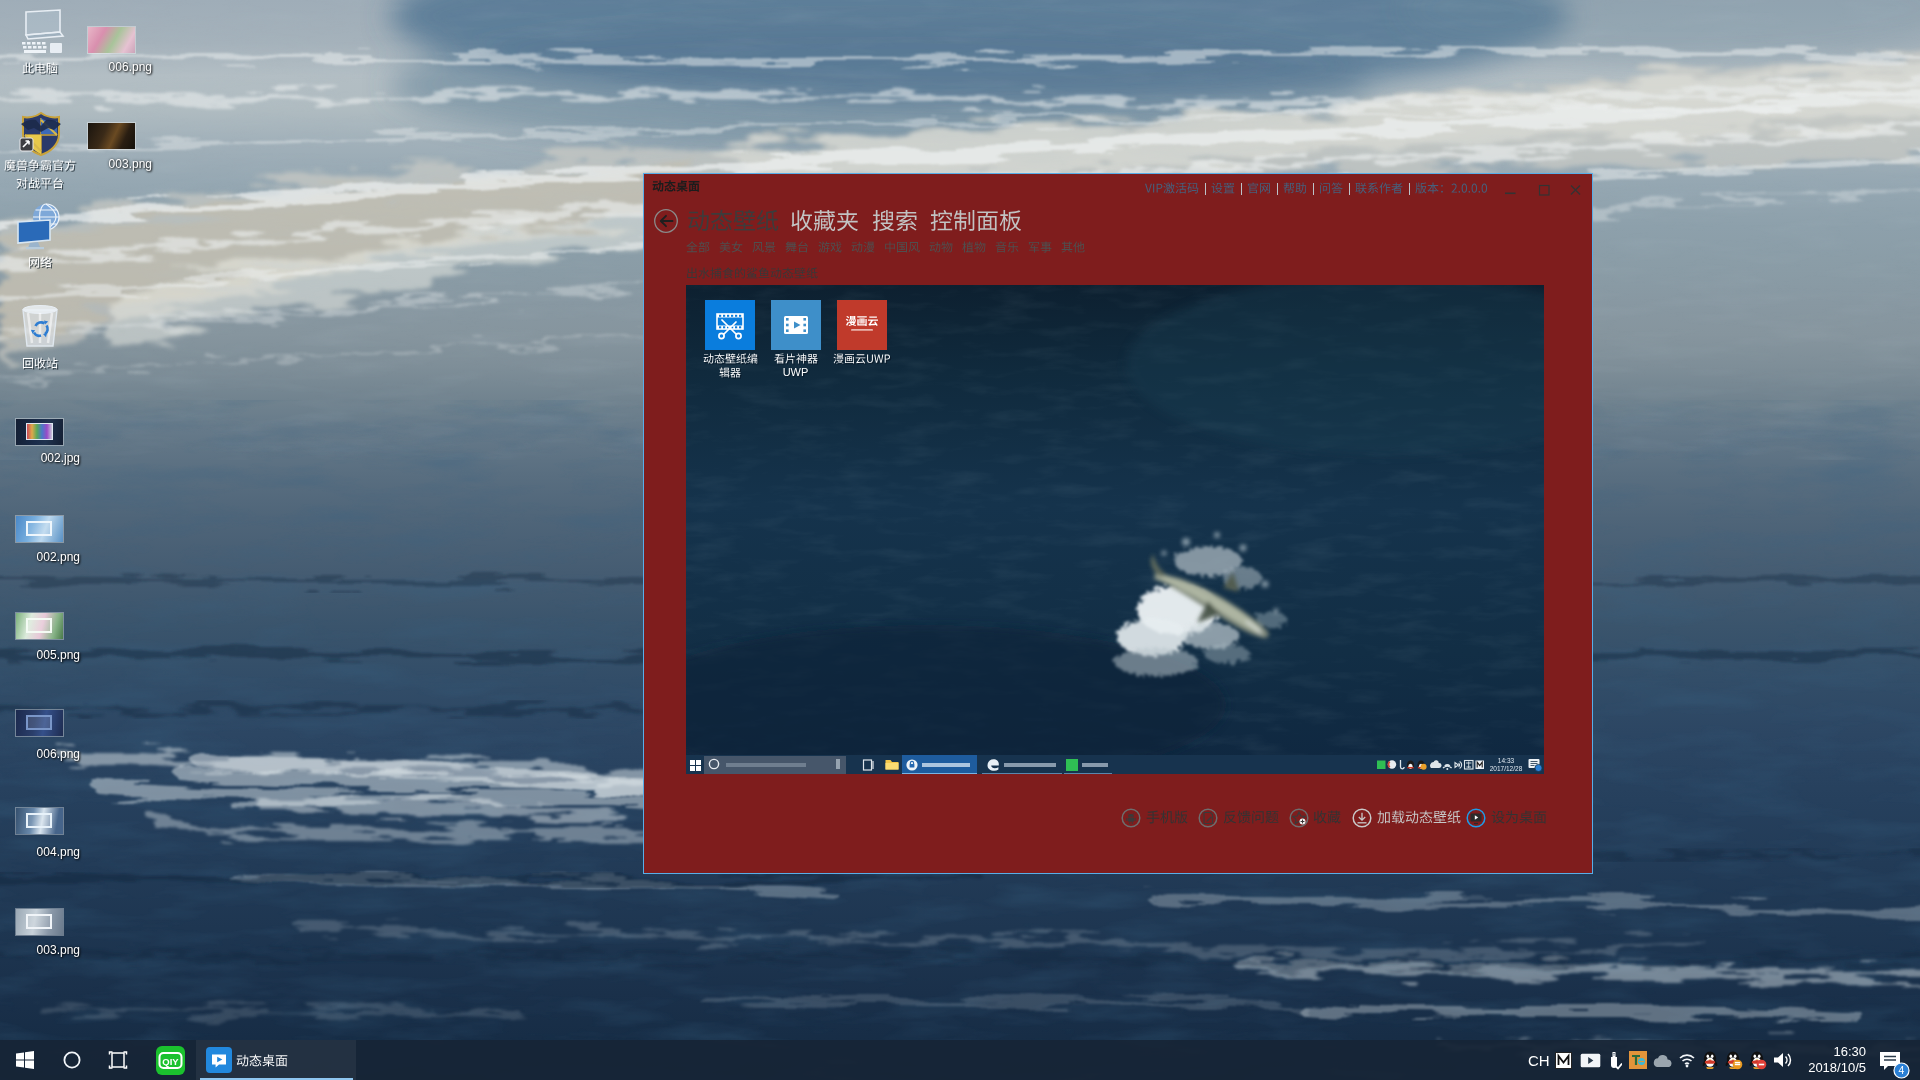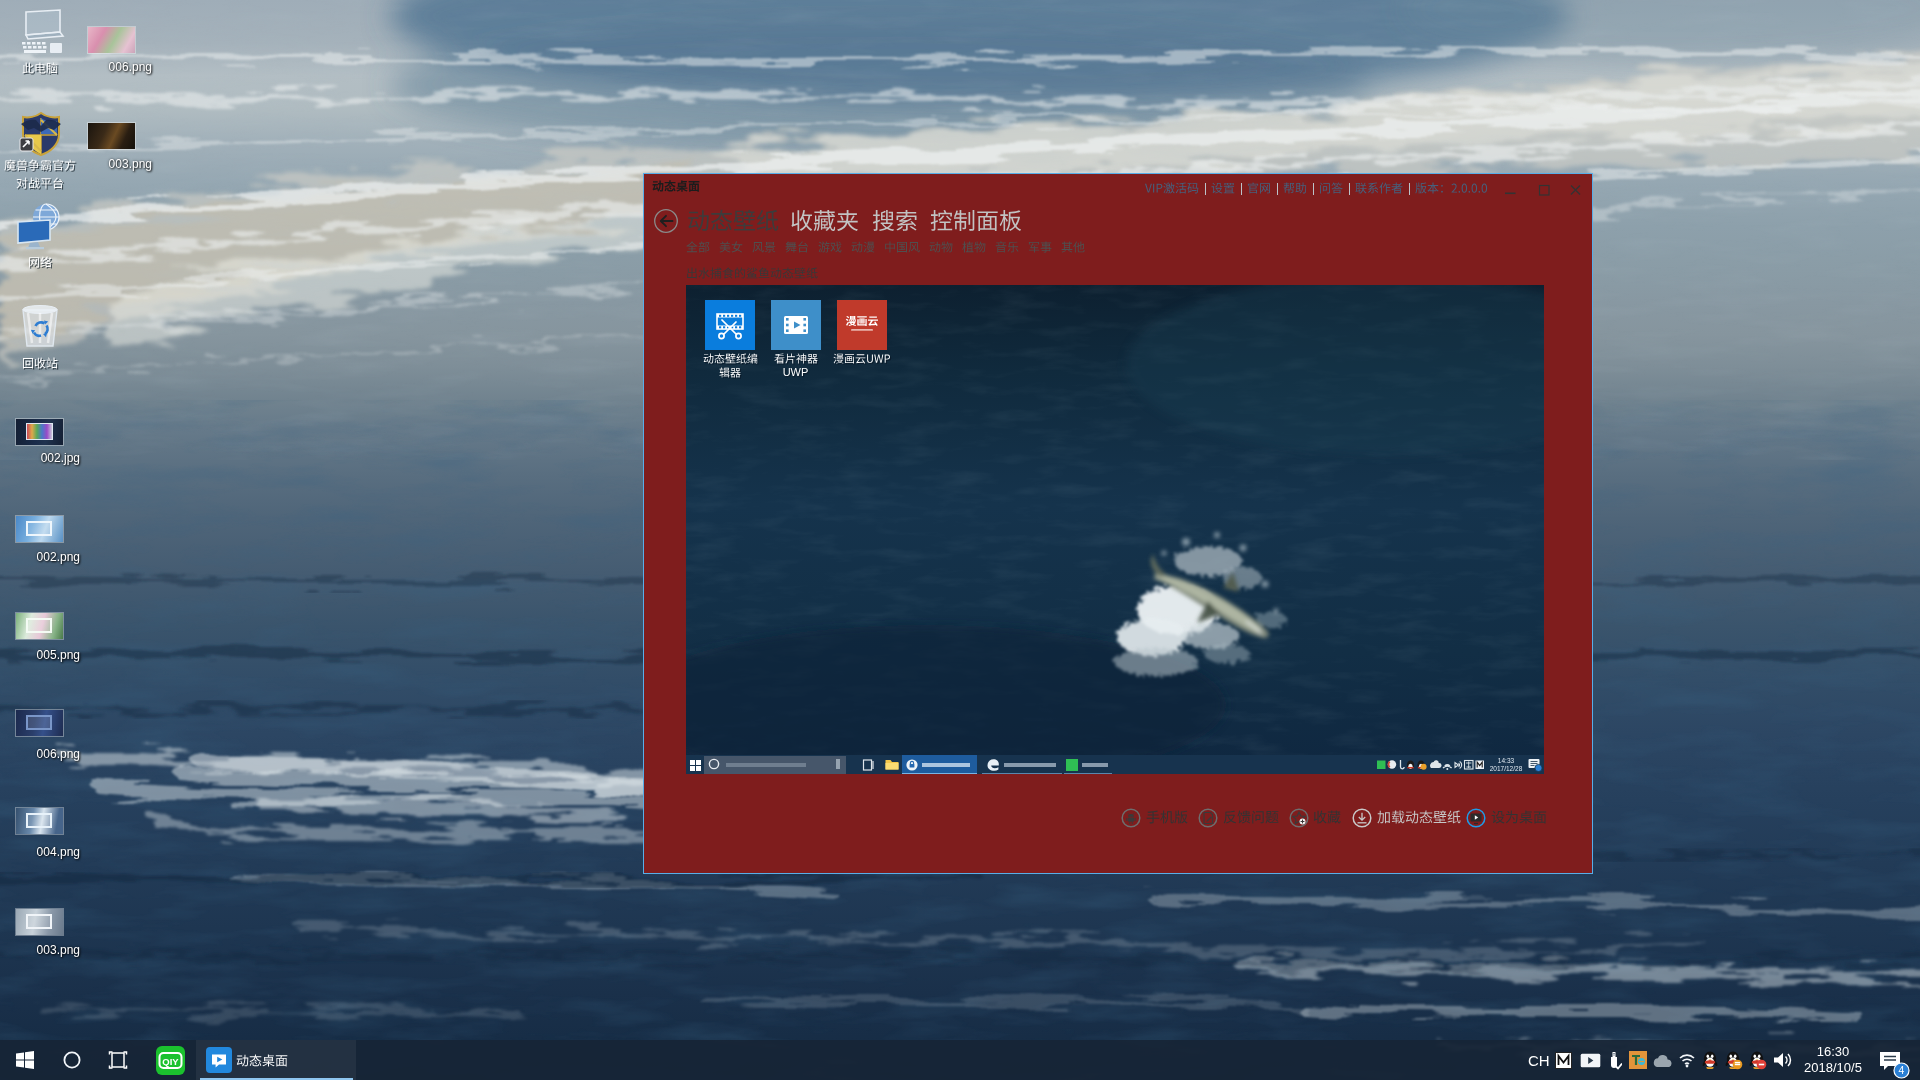--- a/index.html
+++ b/index.html
@@ -680,18 +680,18 @@
 <path d="M16,11.5 C17.4,13.5 17.8,15.5 17,16 C16.2,16.5 15,15 14.4,13.4 Z" fill="#111"></path>
 <path d="M5.5,11 C4.8,11.8 4.6,12.8 5.2,13.2 C6.2,13.9 13.8,13.9 14.8,13.2 C15.4,12.8 15.2,11.8 14.5,11 L10,10 Z" fill="#d03a2a"></path>
 <path d="M6.5,18.2 C7.5,19 9,19.2 10,19 C11,19.2 12.5,19 13.5,18.2 C14,17.6 13.4,16.8 12.6,17 C11,17.4 9,17.4 7.4,17 C6.6,16.8 6,17.6 6.5,18.2 Z" fill="#e8a02a"></path>
     <circle cx="14.5" cy="14.5" r="4.8" fill="#e04038"></circle>
     <path d="M11.8,14.5 h5.4" stroke="#fff" stroke-width="1.6"></path>
   </svg>
 <svg class="abs" style="left:1772px;top:1051px" width="21" height="18" viewBox="0 0 21 18">
     <path d="M2,6.5 h4 l5,-4.5 v14 l-5,-4.5 h-4 z" fill="#fff"></path>
     <path d="M13.5,5.5 a5,5 0 0 1 0,7 M16,3 a8.5,8.5 0 0 1 0,12" stroke="#fff" stroke-width="1.5" fill="none"></path>
   </svg>
-<div class="abs" style="left:1800px;top:1044px;width:66px;height:32px;color:#fff;font-size:13px;text-align:center;line-height:16px">16:30<br>2018/10/5</div>
+<div class="abs" style="left:1800px;top:1044px;width:66px;height:32px;color:#fff;font-size:13px;text-align:right;line-height:16px">16:30<br>2018/10/5</div>
 <svg class="abs" style="left:1878px;top:1050px" width="36" height="30" viewBox="0 0 36 30">
     <path d="M2,2 h20 v14 h-12 l-4,4 v-4 h-4 z" fill="#fff"></path>
     <path d="M6,6.5 h12 M6,10 h12" stroke="#2a3a4a" stroke-width="1.6"></path>
     <circle cx="23.5" cy="20.5" r="7.5" fill="#2a7fd4" stroke="#fff" stroke-width="1.2"></circle>
     <text x="23.5" y="24.4" text-anchor="middle" font-family="Liberation Sans" font-size="10.5" fill="#fff">4</text>
   </svg>
 </body></html>

